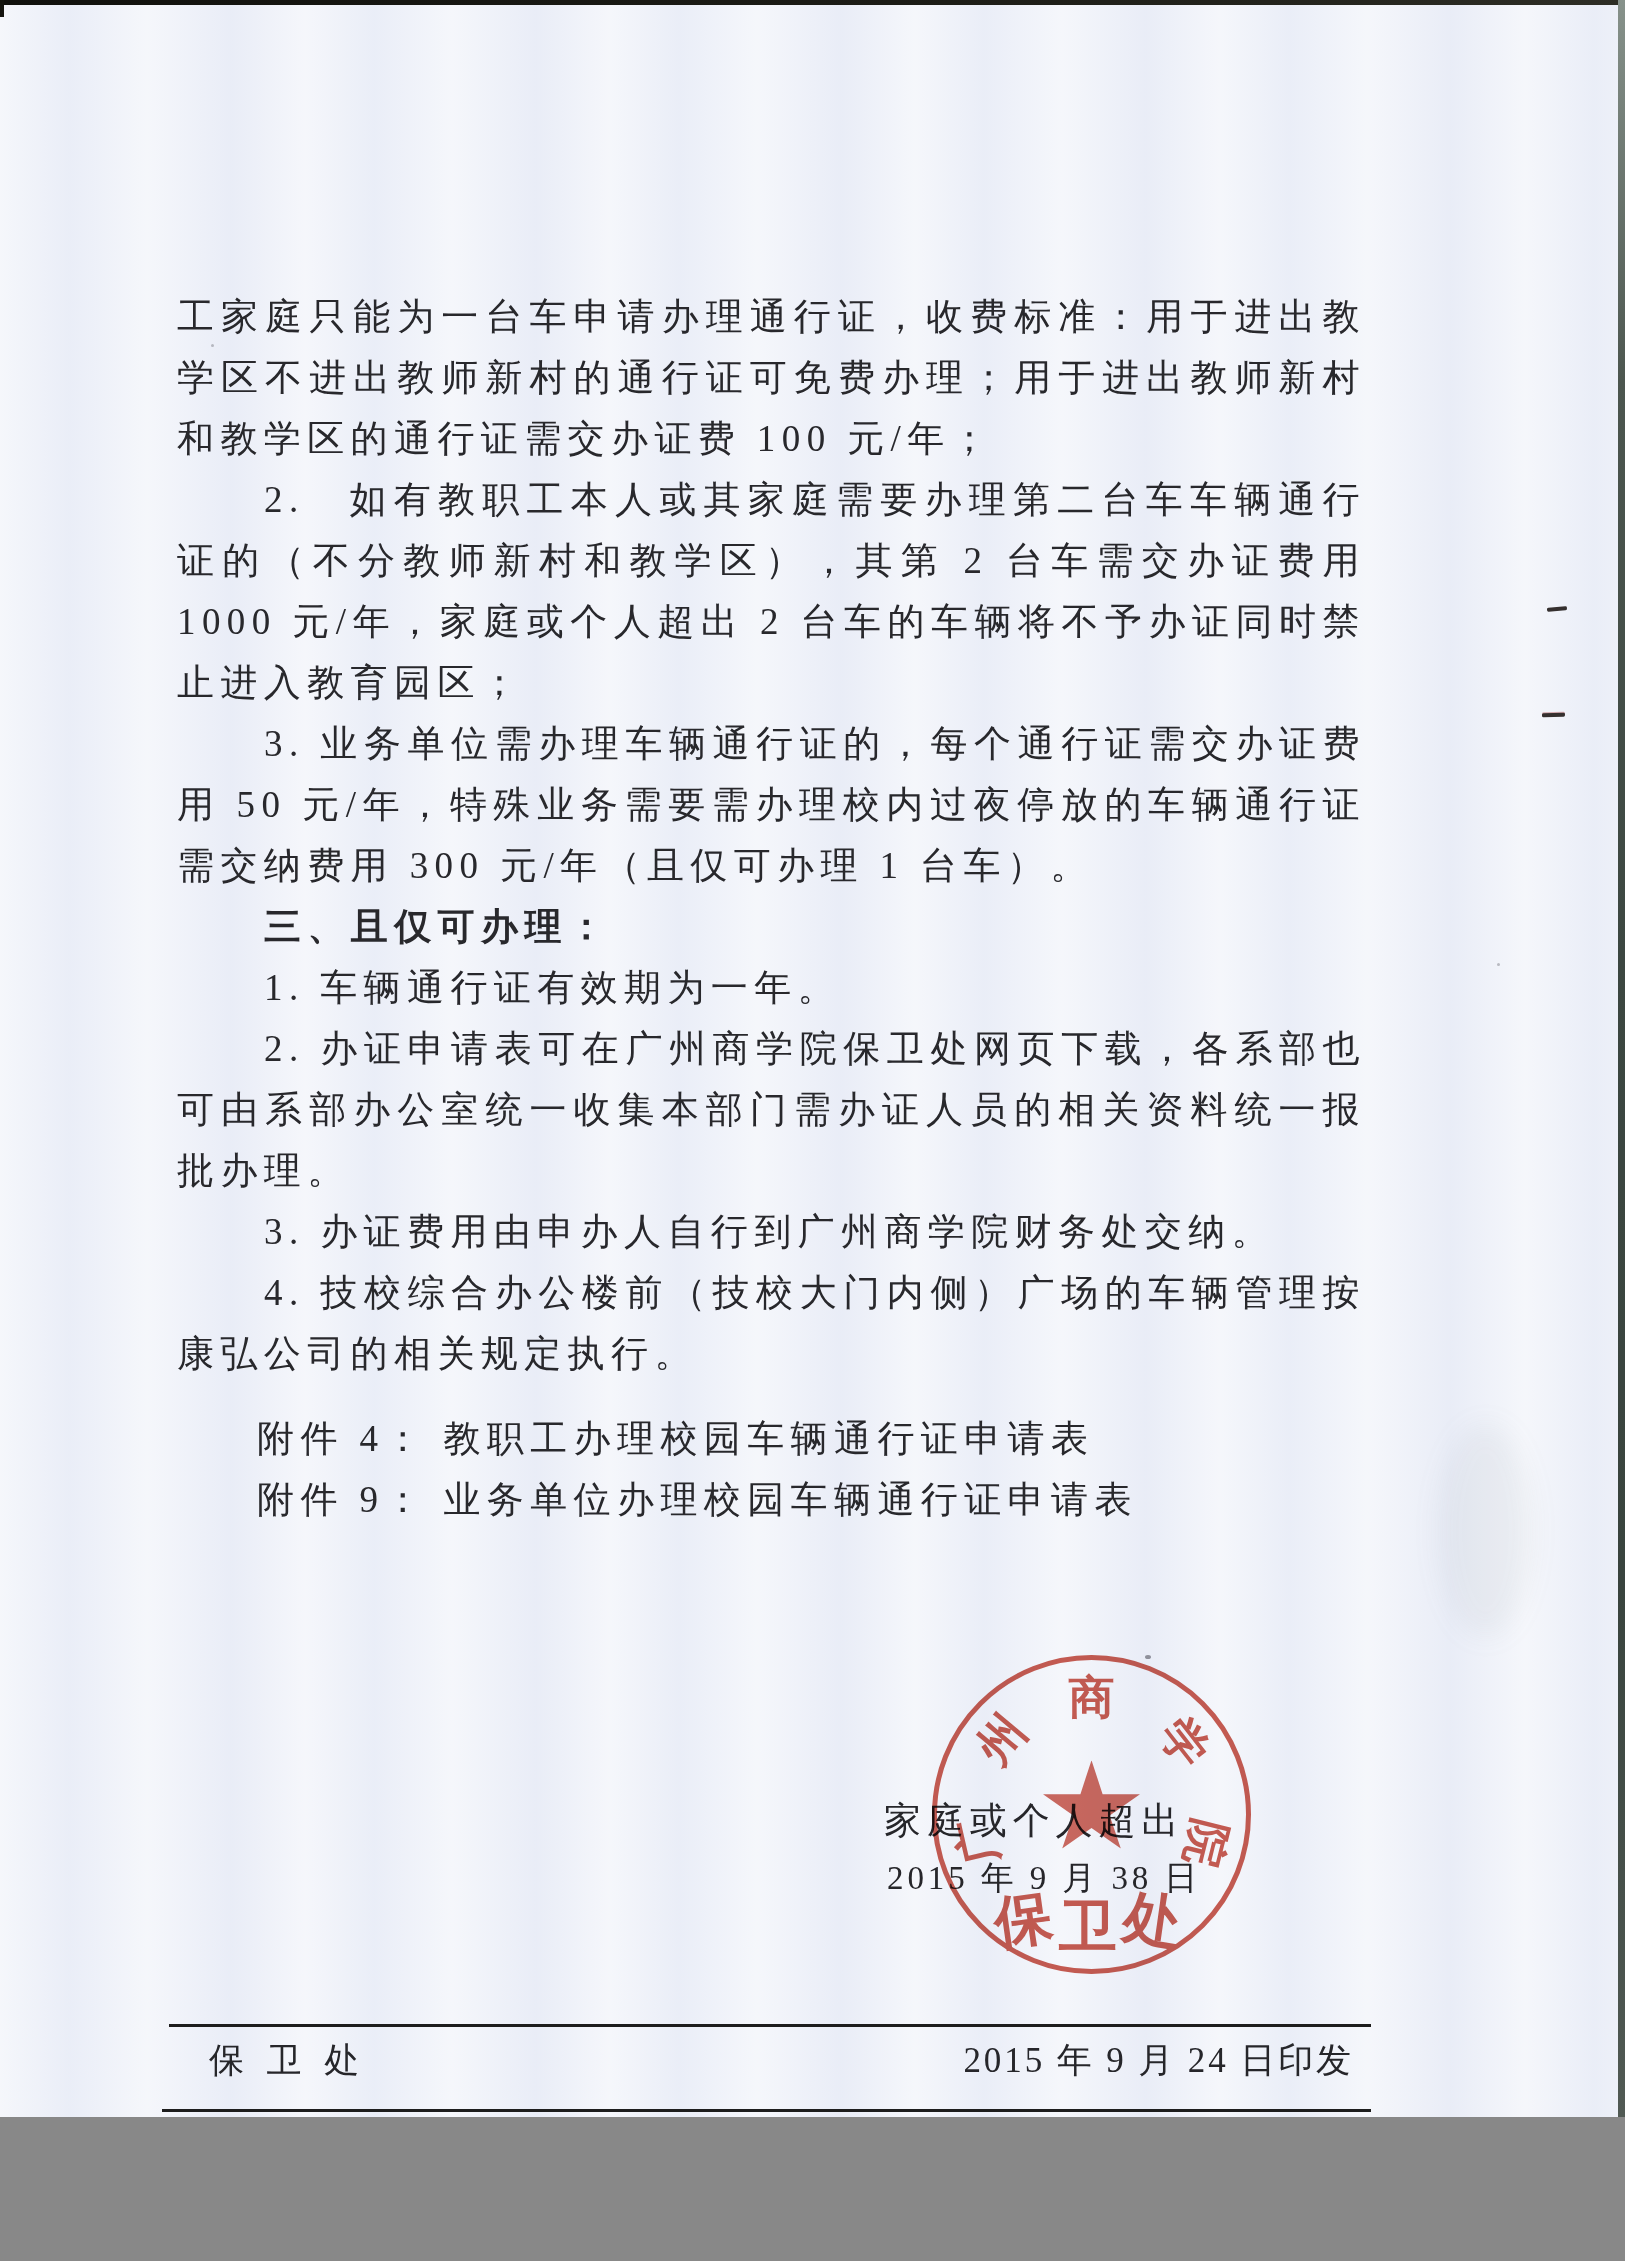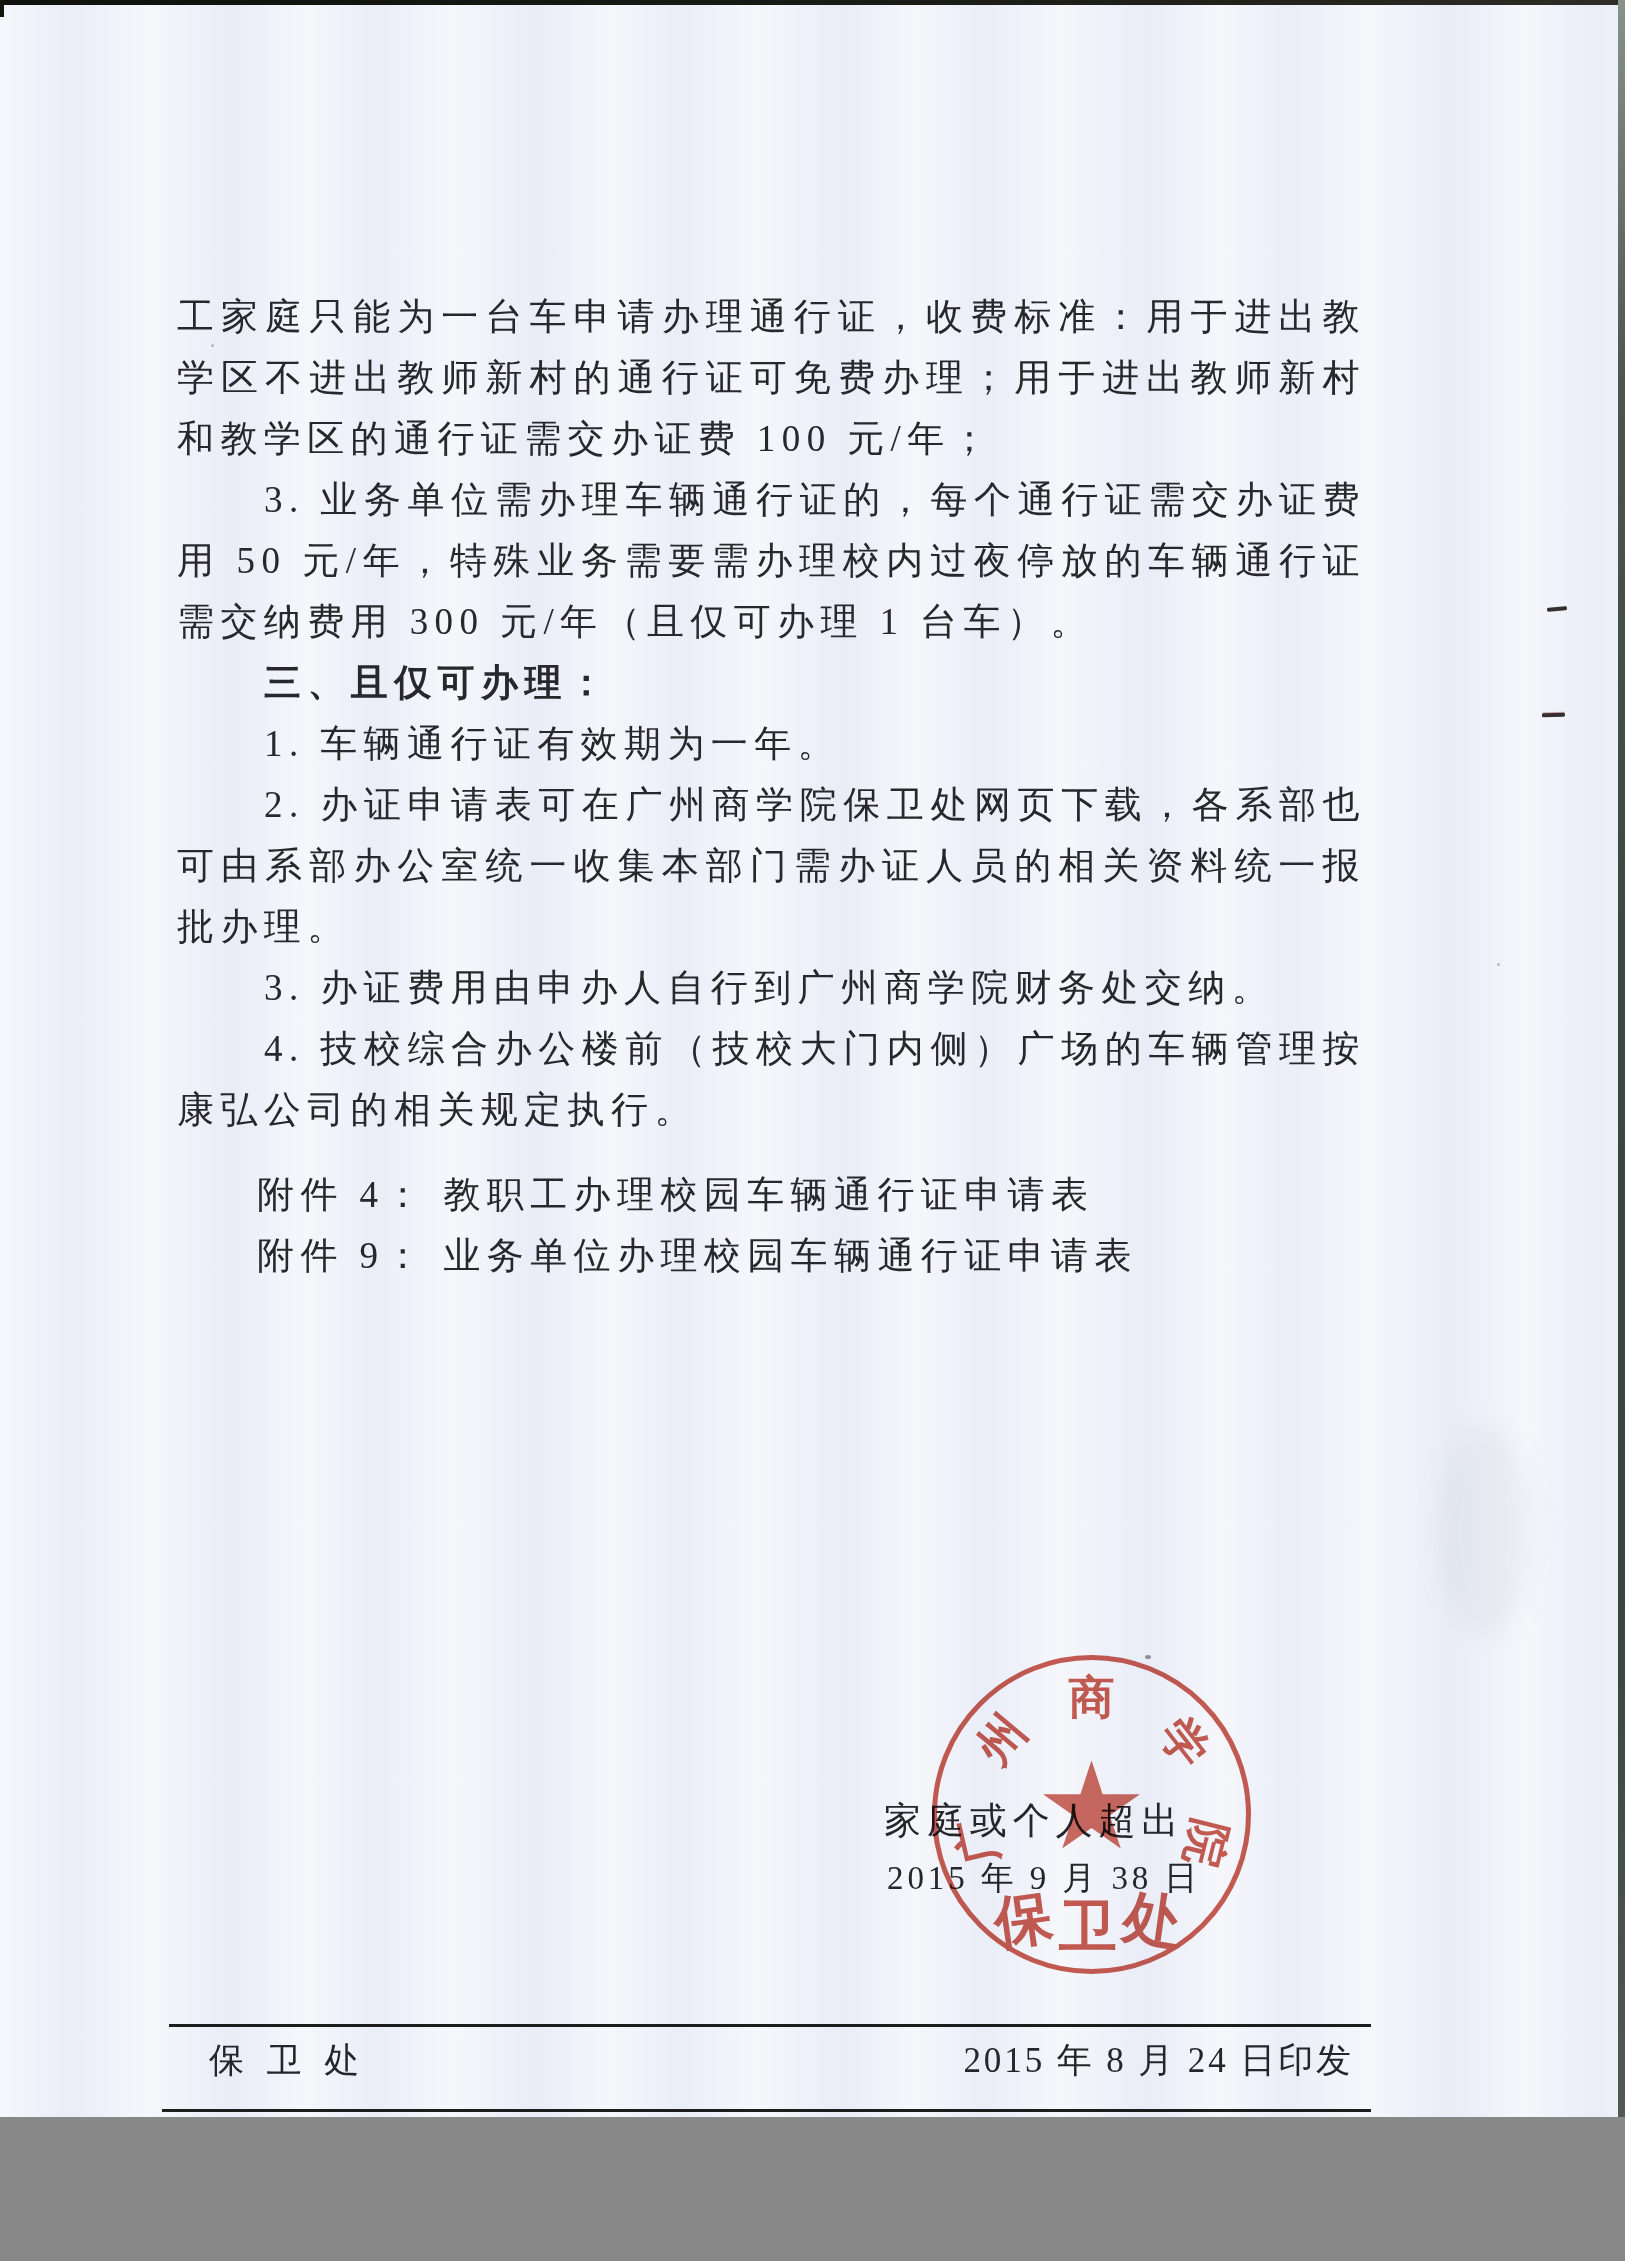--- a/index.html
+++ b/index.html
@@ -96,20 +96,21 @@
   <div class="dash-mark dash-1"></div>
   <div class="dash-mark dash-2"></div>
   <div class="smudge"></div>
   <div class="speck speck-1"></div>
   <div class="speck speck-2"></div>
   <div class="speck speck-3"></div>
   <div class="speck speck-4"></div>
 
   <div class="doc-body">
     <p class="para">工家庭只能为一台车申请办理通行证，收费标准：用于进出教学区不进出教师新村的通行证可免费办理；用于进出教师新村和教学区的通行证需交办证费 100 元/年；</p>
+    <p class="para ind">2.　如有教职工本人或其家庭需要办理第二台车车辆通行证的（不分教师新村和教学区），其第 2 台车需交办证费用 1000 元/年，家庭或个人超出 2 台车的车辆将不予办证同时禁止进入教育园区；</p>
     <p class="para ind">3. 业务单位需办理车辆通行证的，每个通行证需交办证费用 50 元/年，特殊业务需要需办理校内过夜停放的车辆通行证需交纳费用 300 元/年（且仅可办理 1 台车）。</p>
     <p class="para ind hei">三、且仅可办理：</p>
     <p class="para ind">1. 车辆通行证有效期为一年。</p>
     <p class="para ind">2. 办证申请表可在广州商学院保卫处网页下载，各系部也可由系部办公室统一收集本部门需办证人员的相关资料统一报批办理。</p>
     <p class="para ind">3. 办证费用由申办人自行到广州商学院财务处交纳。</p>
     <p class="para ind">4. 技校综合办公楼前（技校大门内侧）广场的车辆管理按康弘公司的相关规定执行。</p>
     <p class="para att gap">附件 4：  教职工办理校园车辆通行证申请表</p>
     <p class="para att">附件 9：  业务单位办理校园车辆通行证申请表</p>
   </div>
 
@@ -125,18 +126,18 @@
     <div class="stamp-star"></div>
     <div class="stamp-bottom">
       <span>保</span>
       <span>卫</span>
       <span>处</span>
     </div>
   </div>
 
   <div class="rule rule-1"></div>
   <div class="footer-left">保卫处</div>
-  <div class="footer-right">2015 年 8 月 24 日印发</div>
+  <div class="footer-right">2015 年 9 月 24 日印发</div>
   <div class="rule rule-2"></div>
   <div class="page-number">2</div>
 
 </div>
 
 
 </body></html>

